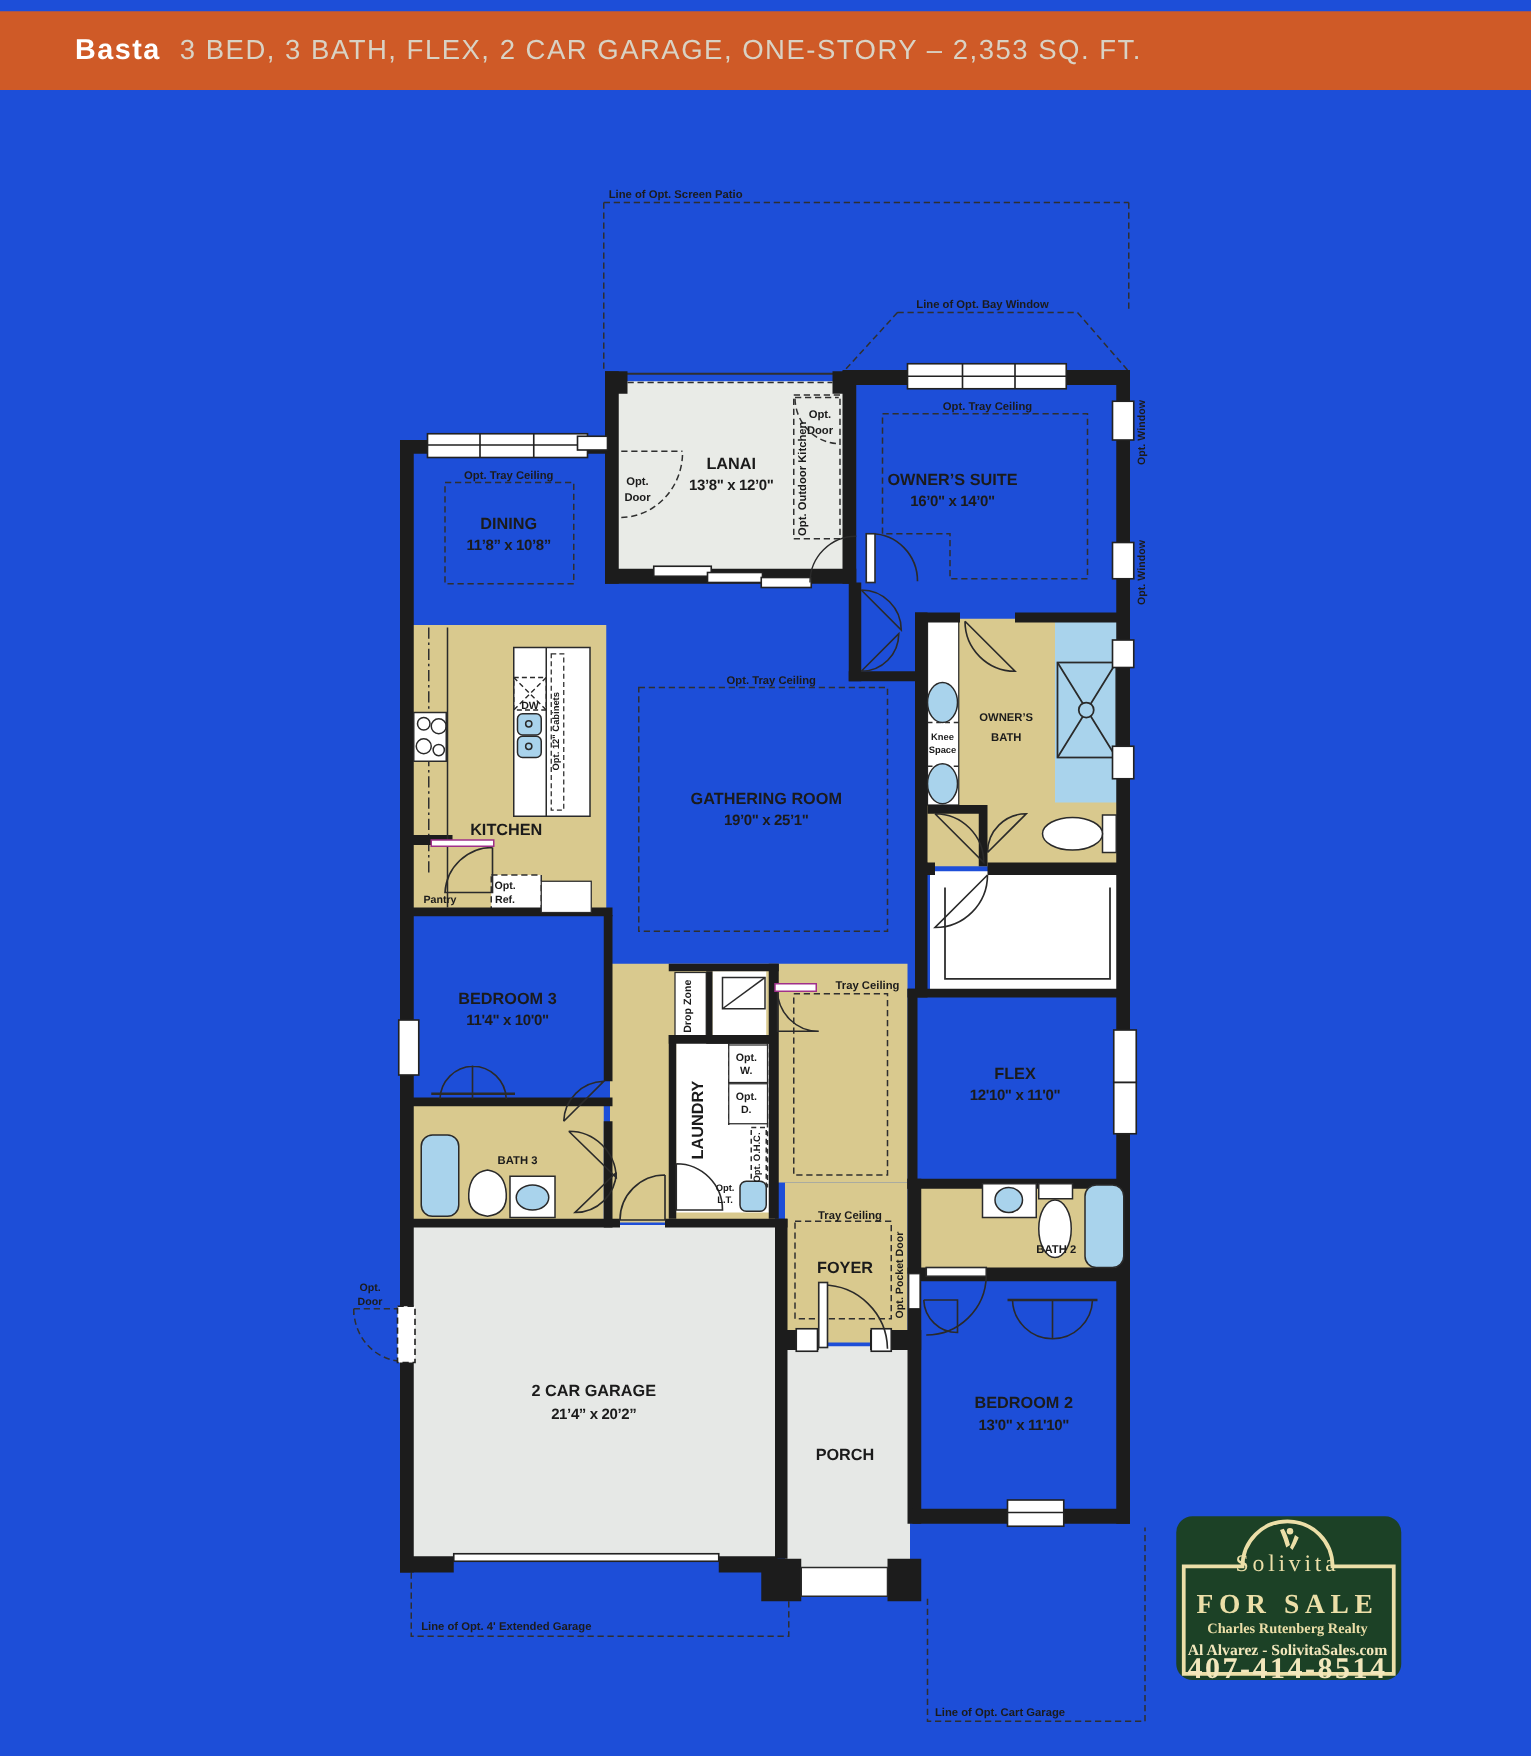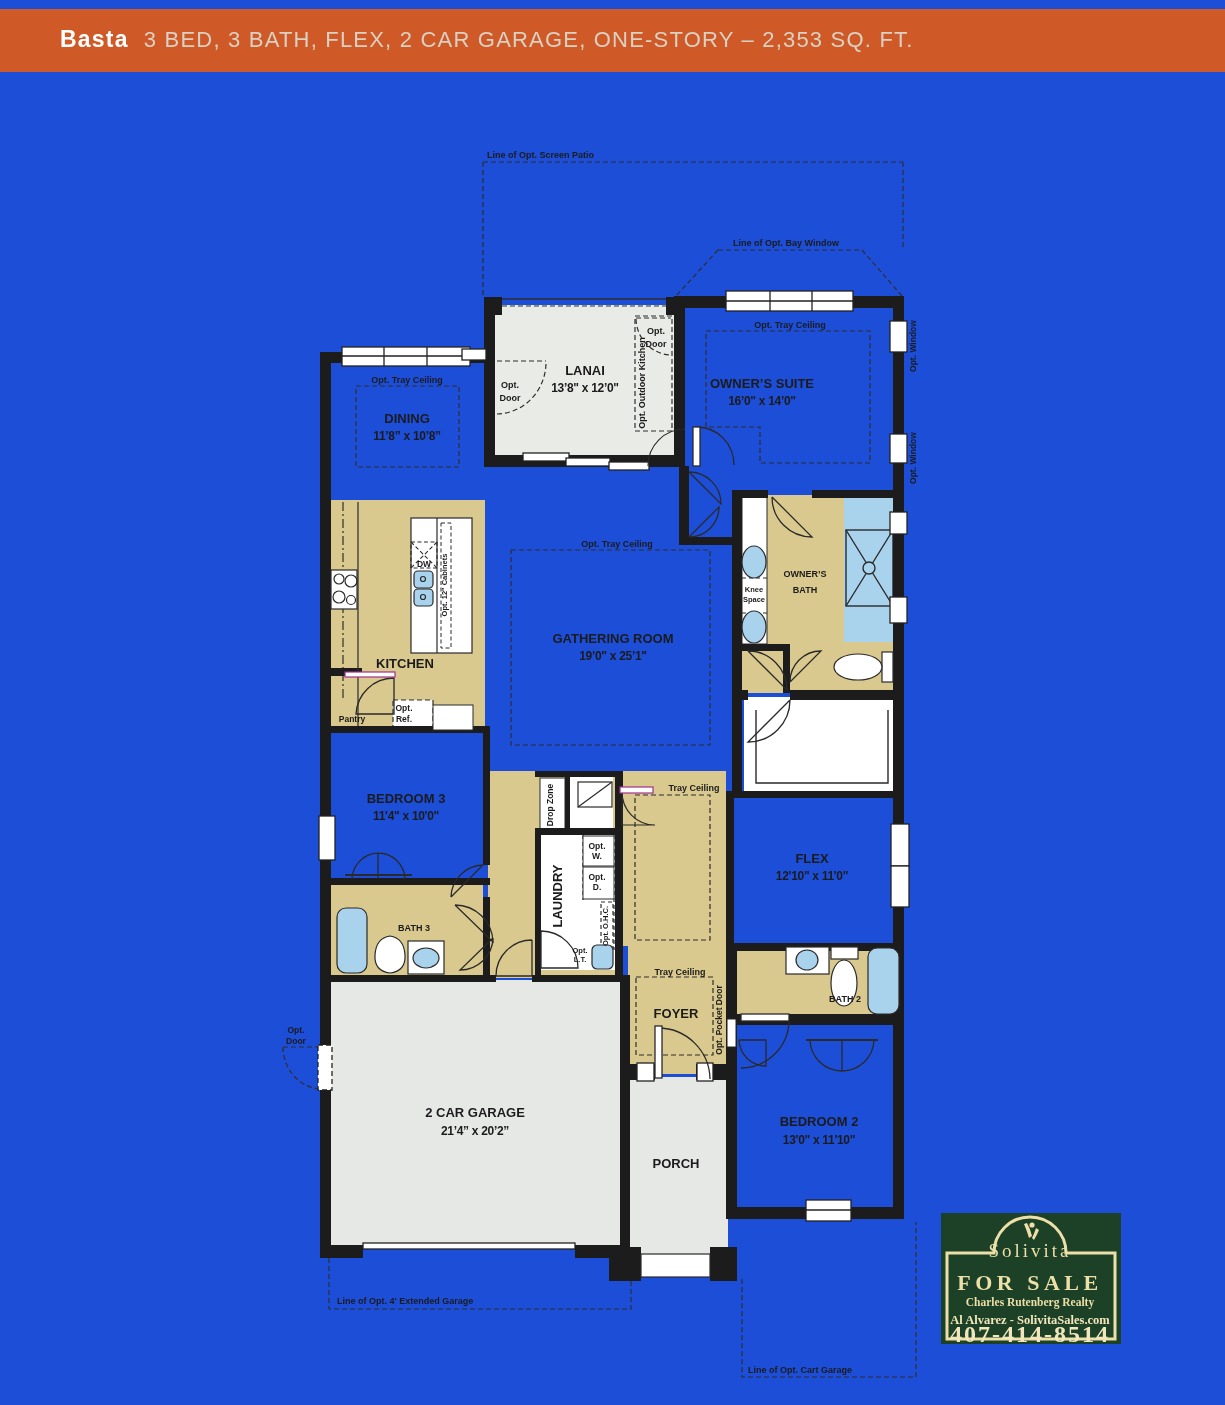--- a/index.html
+++ b/index.html
@@ -3,21 +3,21 @@
 <meta charset="utf-8">
 <style>
   html,body{margin:0;padding:0;background:#ffffff;}
   #page{position:relative;width:1225px;height:1405px;background:#1d4ed8;overflow:hidden;
         font-family:"Liberation Sans", sans-serif;}
   #hdr{position:absolute;left:0;top:9px;width:1225px;height:63px;background:#cf5a27;}
   #hdr .t{position:absolute;left:60px;top:17px;font-size:23px;color:#fff;font-weight:bold;letter-spacing:1.2px;}
   #hdr .s{font-weight:bold;color:#fff;}
   #hdr .r{font-weight:normal;color:#d9d2c4;font-size:22px;letter-spacing:1.2px;}
   #sign{position:absolute;left:941px;top:1213px;width:180px;height:131px;background:#1c4126;
-        font-family:"Liberation Serif", serif;color:#ecdfa8;}
+        font-family:"Liberation Serif", serif;color:#ecdfa8;border-radius:13px;}
   #plan text{font-family:"Liberation Sans", sans-serif;fill:#1b1b1b;}
   .rm{font-weight:bold;font-size:13px;letter-spacing:0;}
   .dim{font-weight:bold;font-size:12px;letter-spacing:-0.3px;}
   .sm{font-weight:bold;font-size:9px;}
   .xs{font-weight:bold;font-size:8.5px;}
   .tn{font-weight:bold;font-size:7.5px;}
 </style>
 </head>
 <body>
 <div id="page">

